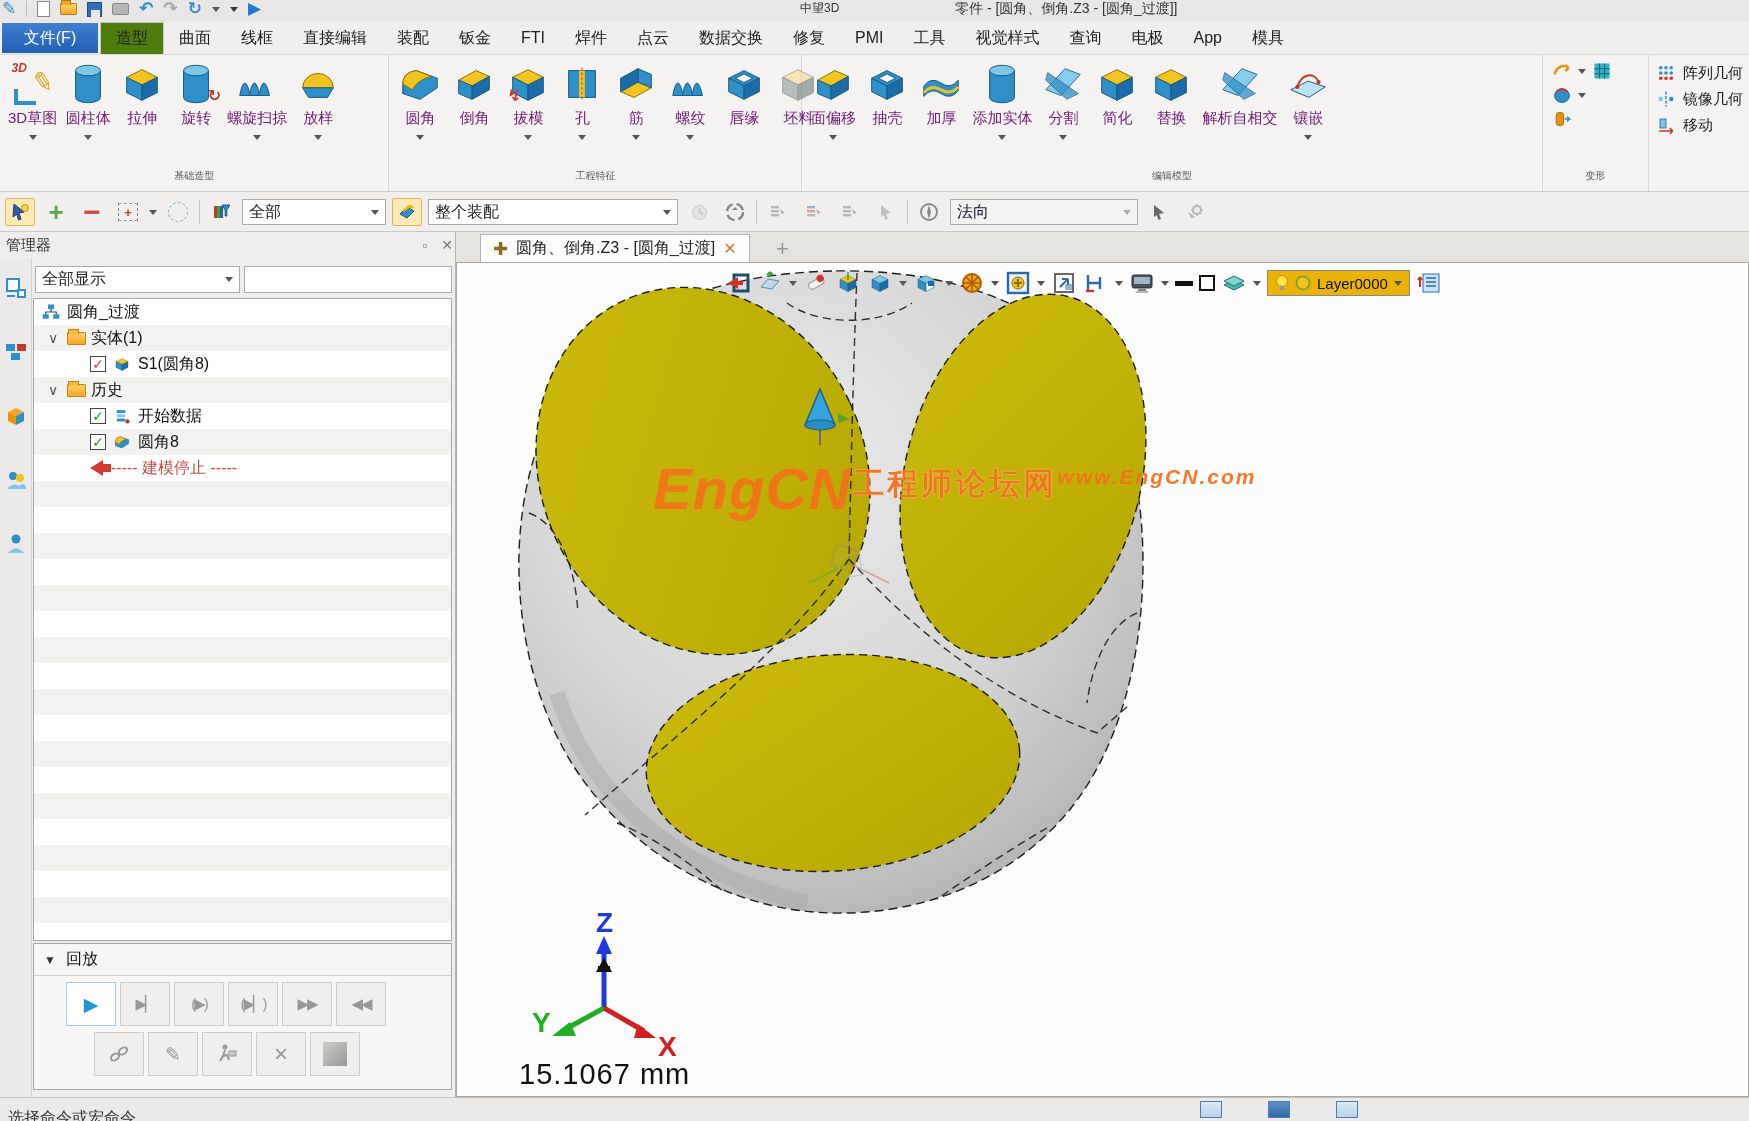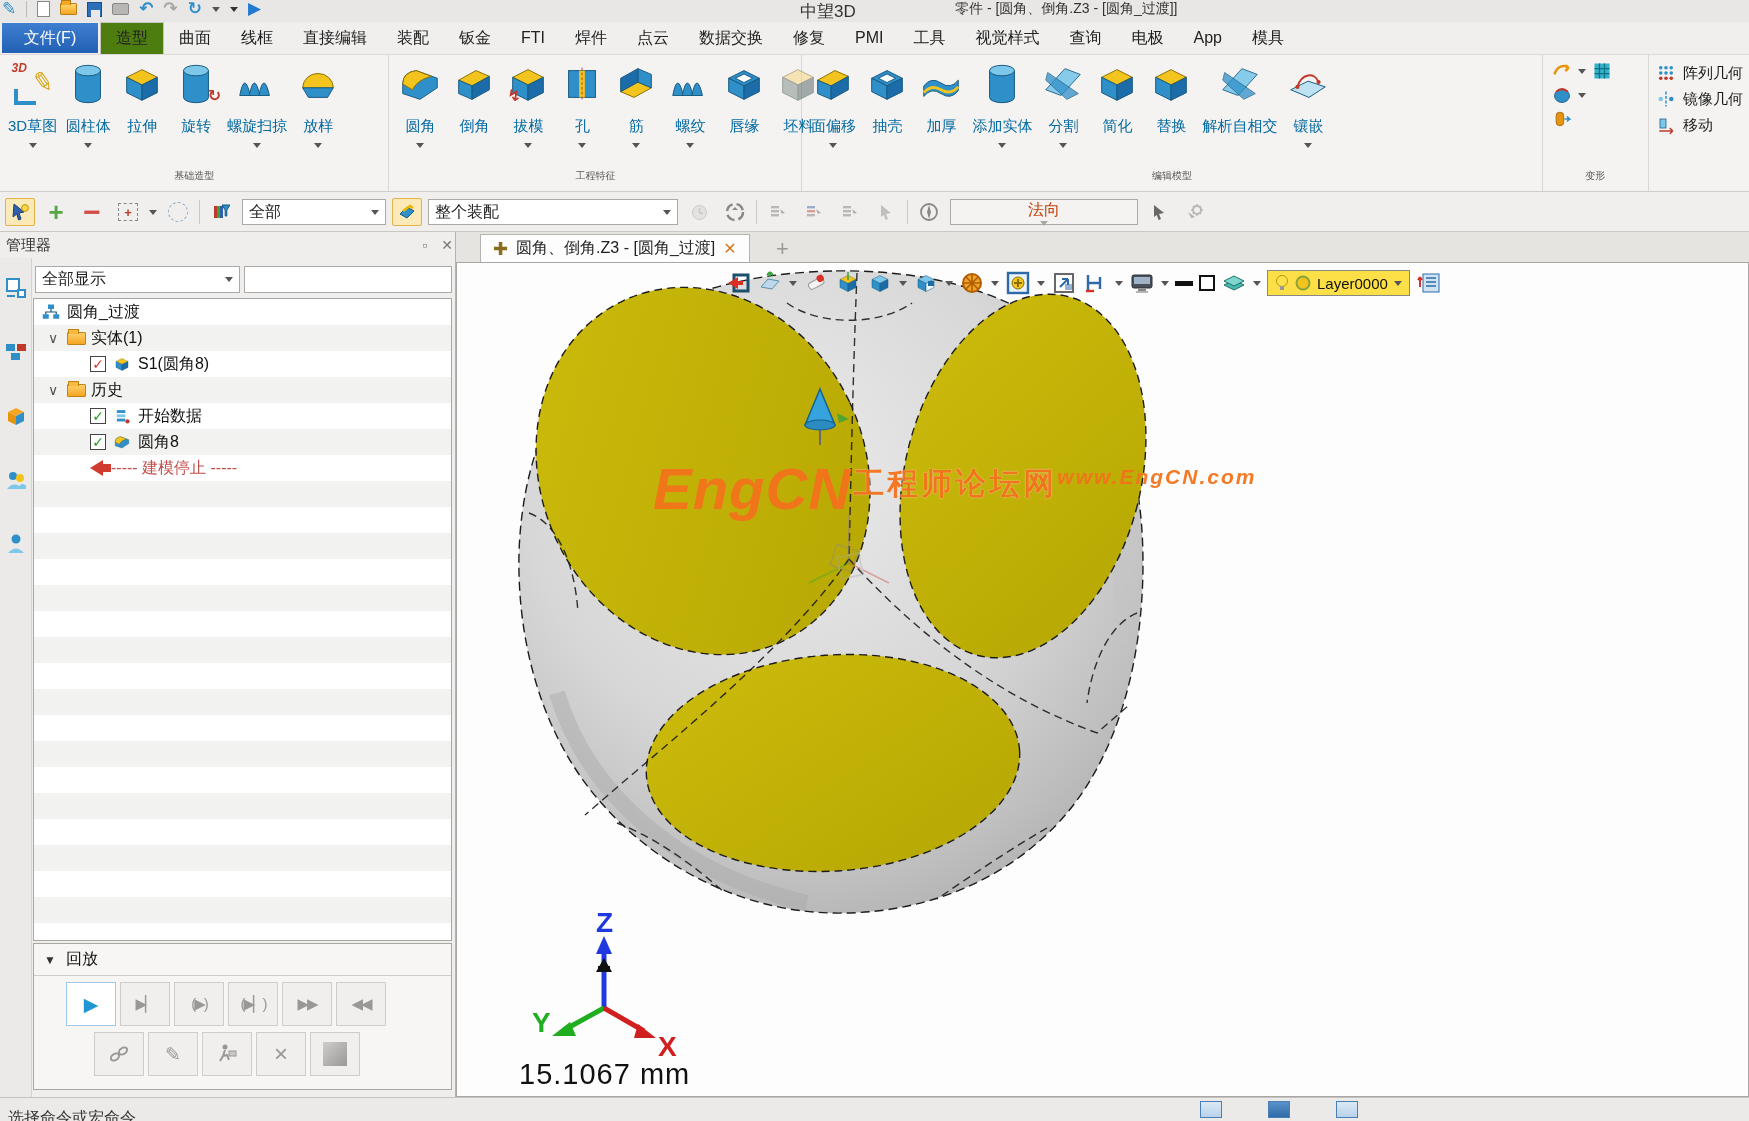--- a/index.html
+++ b/index.html
@@ -6,21 +6,21 @@
   html,body { width:1749px; height:1121px; overflow:hidden; background:#f0eeec;
               font-family:"Liberation Sans","DejaVu Sans",sans-serif; }
   .app { position:relative; width:1749px; height:1121px; background:#f0eeec; }
 
   
   .titlebar { position:absolute; left:0; top:0; width:100%; height:22px; background:#e9e7e5; overflow:hidden; }
   .qat { position:absolute; left:2px; top:-4px; display:flex; align-items:center; gap:10px; height:26px; }
   .qat .g { font-size:17px; line-height:20px; }
   .qat-sep { width:1px; height:16px; background:#bbb; }
   .dd { width:0; height:0; border-left:4px solid transparent; border-right:4px solid transparent; border-top:5px solid #555; display:inline-block; }
-  .app-title { position:absolute; left:800px; top:0px; font-size:17px; color:#333; }
+  .app-title { position:absolute; left:800px; top:0px; font-size:12px; color:#333; }
   .doc-title { position:absolute; left:955px; top:0px; font-size:14px; color:#333; white-space:nowrap; }
   .mini-page { width:13px; height:16px; background:#fff; border:1px solid #888; }
   .mini-folder { width:17px; height:12px; background:linear-gradient(#ffd56e,#f5a623); border:1px solid #b97f12; border-radius:1px; position:relative; }
   .mini-folder:before { content:""; position:absolute; left:0; top:-4px; width:8px; height:4px; background:#f5a623; border:1px solid #b97f12; border-bottom:none; }
   .mini-save { width:15px; height:15px; background:#2d6fb8; border:1px solid #1b4f8a; position:relative; }
   .mini-save:before { content:""; position:absolute; left:3px; top:7px; width:9px; height:7px; background:#e8e8e8; }
   .mini-print { width:17px; height:12px; background:#b9b7b5; border:1px solid #8a8886; border-radius:2px; }
 
   
   .menubar { position:absolute; left:0; top:22px; width:100%; height:33px; background:#f0efee; border-bottom:1px solid #dcdad8; display:flex; align-items:stretch; }
@@ -29,40 +29,40 @@
   .mtab.active { background:#4d7c0f; border:1px solid #c8c6c4; border-bottom:none; }
 
   
   .ribbon { position:absolute; left:0; top:55px; width:100%; height:137px; background:#f4f3f1; border-bottom:1px solid #cfcdca; display:flex; overflow:hidden; }
   .rgroup { position:relative; height:100%; border-right:1px solid #d9d7d4; display:flex; flex-direction:column; }
   .ritems { flex:1; display:flex; align-items:flex-start; padding:4px 4px 0 4px; }
   .rlabel { height:22px; text-align:center; font-size:10px; color:#555; }
   .ritem { display:flex; flex-direction:column; align-items:center; padding:2px 4px; }
   .ricon { width:46px; height:46px; display:flex; align-items:center; justify-content:center; position:relative; }
   .ricon svg { width:46px; height:46px; }
-  .rtext { font-size:15px; color:#0369a1; white-space:nowrap; margin-top:10px; }
+  .rtext { font-size:15px; color:#701a75; white-space:nowrap; margin-top:2px; }
   .rdd { height:12px; display:flex; align-items:center; justify-content:center; margin-top:3px; }
   .sk3d { position:relative; width:46px; height:46px; }
   .sk3d .t3d { position:absolute; left:2px; top:0; color:#c0392b; font-weight:bold; font-size:12px; font-style:italic; }
   .sk3d .pen { position:absolute; right:2px; top:6px; font-size:26px; color:#d9a514; transform:rotate(10deg); }
   .sk3d .axis { position:absolute; left:4px; bottom:2px; width:22px; height:16px; border-left:4px solid #2f8fc9; border-bottom:4px solid #2f8fc9; }
   .rot-arrow { position:absolute; right:-2px; bottom:2px; color:#c0392b; font-weight:bold; font-size:16px; }
   .compact { display:flex; flex-direction:column; gap:4px; padding:6px 8px; }
   .compact-row { display:flex; align-items:center; gap:5px; }
   .cicon { width:22px; height:20px; display:flex; align-items:center; justify-content:center; }
   .listgrp { display:flex; flex-direction:column; gap:6px; padding:8px 6px; white-space:nowrap; }
   .lrow { display:flex; align-items:center; gap:6px; font-size:15px; color:#1a1a1a; }
 
   
   .seltb { position:absolute; left:0; top:193px; width:100%; height:39px; background:#f1efee; border-bottom:1px solid #c9c7c4; display:flex; align-items:center; gap:6px; padding-left:5px; }
   .stool { width:30px; height:28px; display:flex; align-items:center; justify-content:center; font-size:18px; }
   .hl { background:#fbe9b8; border:1px solid #e3b44a; border-radius:2px; }
   .vline { width:1px; height:24px; background:#c9c7c4; }
   .combo { height:26px; background:#fff; border:1px solid #abaaa8; display:flex; align-items:center; justify-content:space-between; padding:0 6px; font-size:16px; color:#222; }
-  .combo.dis { color:#c2410c; background:#f4f3f1;flex-direction:column; }
+  .combo.dis { color:#0f172a; background:#f4f3f1; }
   .grayicon { opacity:.45; }
   .dashbox { width:20px; height:18px; border:1.5px dashed #888; color:#c0392b; font-weight:bold; font-size:13px; display:flex; align-items:center; justify-content:center; }
   .dashcircle { width:20px; height:20px; border:1.5px dashed #7aa7cc; border-radius:50%; }
   .plus-g { color:#58a746; font-size:26px; font-weight:bold; line-height:20px; }
   .minus-r { color:#d24b44; font-size:30px; font-weight:bold; line-height:18px; }
 
   
   .main { position:absolute; left:0; top:232px; right:0; bottom:24px; }
 
   
@@ -105,21 +105,21 @@
   .newtab { position:absolute; left:320px; top:4px; color:#999; font-size:22px; }
   .viewport { position:absolute; left:0; top:30px; right:0; bottom:0; background:#fdfdfd; border:1px solid #a9a7a4; overflow:hidden; }
   .model-svg { position:absolute; left:0; top:0; }
 
   
   .vtb { position:absolute; left:268px; top:6px; display:flex; align-items:center; gap:6px; height:28px; }
   .vt { width:26px; height:26px; display:flex; align-items:center; justify-content:center; }
   .vt svg { width:24px; height:24px; }
   .lwline { width:18px; height:5px; background:#111; }
   .swatch { width:16px; height:16px; background:#fff; border:2px solid #111; }
-  .layerbox { height:26px; background:#fde047; border:1px solid #8a8886; display:flex; align-items:center; gap:6px; padding:0 7px; font-size:15px; color:#111; }
+  .layerbox { height:26px; background:#eab308; border:1px solid #8a8886; display:flex; align-items:center; gap:6px; padding:0 7px; font-size:15px; color:#111; }
 
   
   .wm { position:absolute; left:196px; top:196px; display:flex; gap:2px; opacity:.95; pointer-events:none; }
   .wm-brand { font-size:58px; font-weight:bold; font-style:italic; color:#f3731c; letter-spacing:1px; line-height:60px; }
   .wm-col { display:flex; margin-top:4px; }
   .wm-cn { font-size:31px; font-weight:bold; color:#f3731c; text-shadow:0 0 1px #fff; letter-spacing:3px; }
   .wm-url { font-size:21px; font-weight:bold; font-style:italic; color:#f3731c; margin-top:2px; letter-spacing:2px; }
 
   .triad { position:absolute; left:69px; top:647px; }
   .measure { position:absolute; left:62px; top:795px; font-size:29px; color:#111; letter-spacing:1px; }

